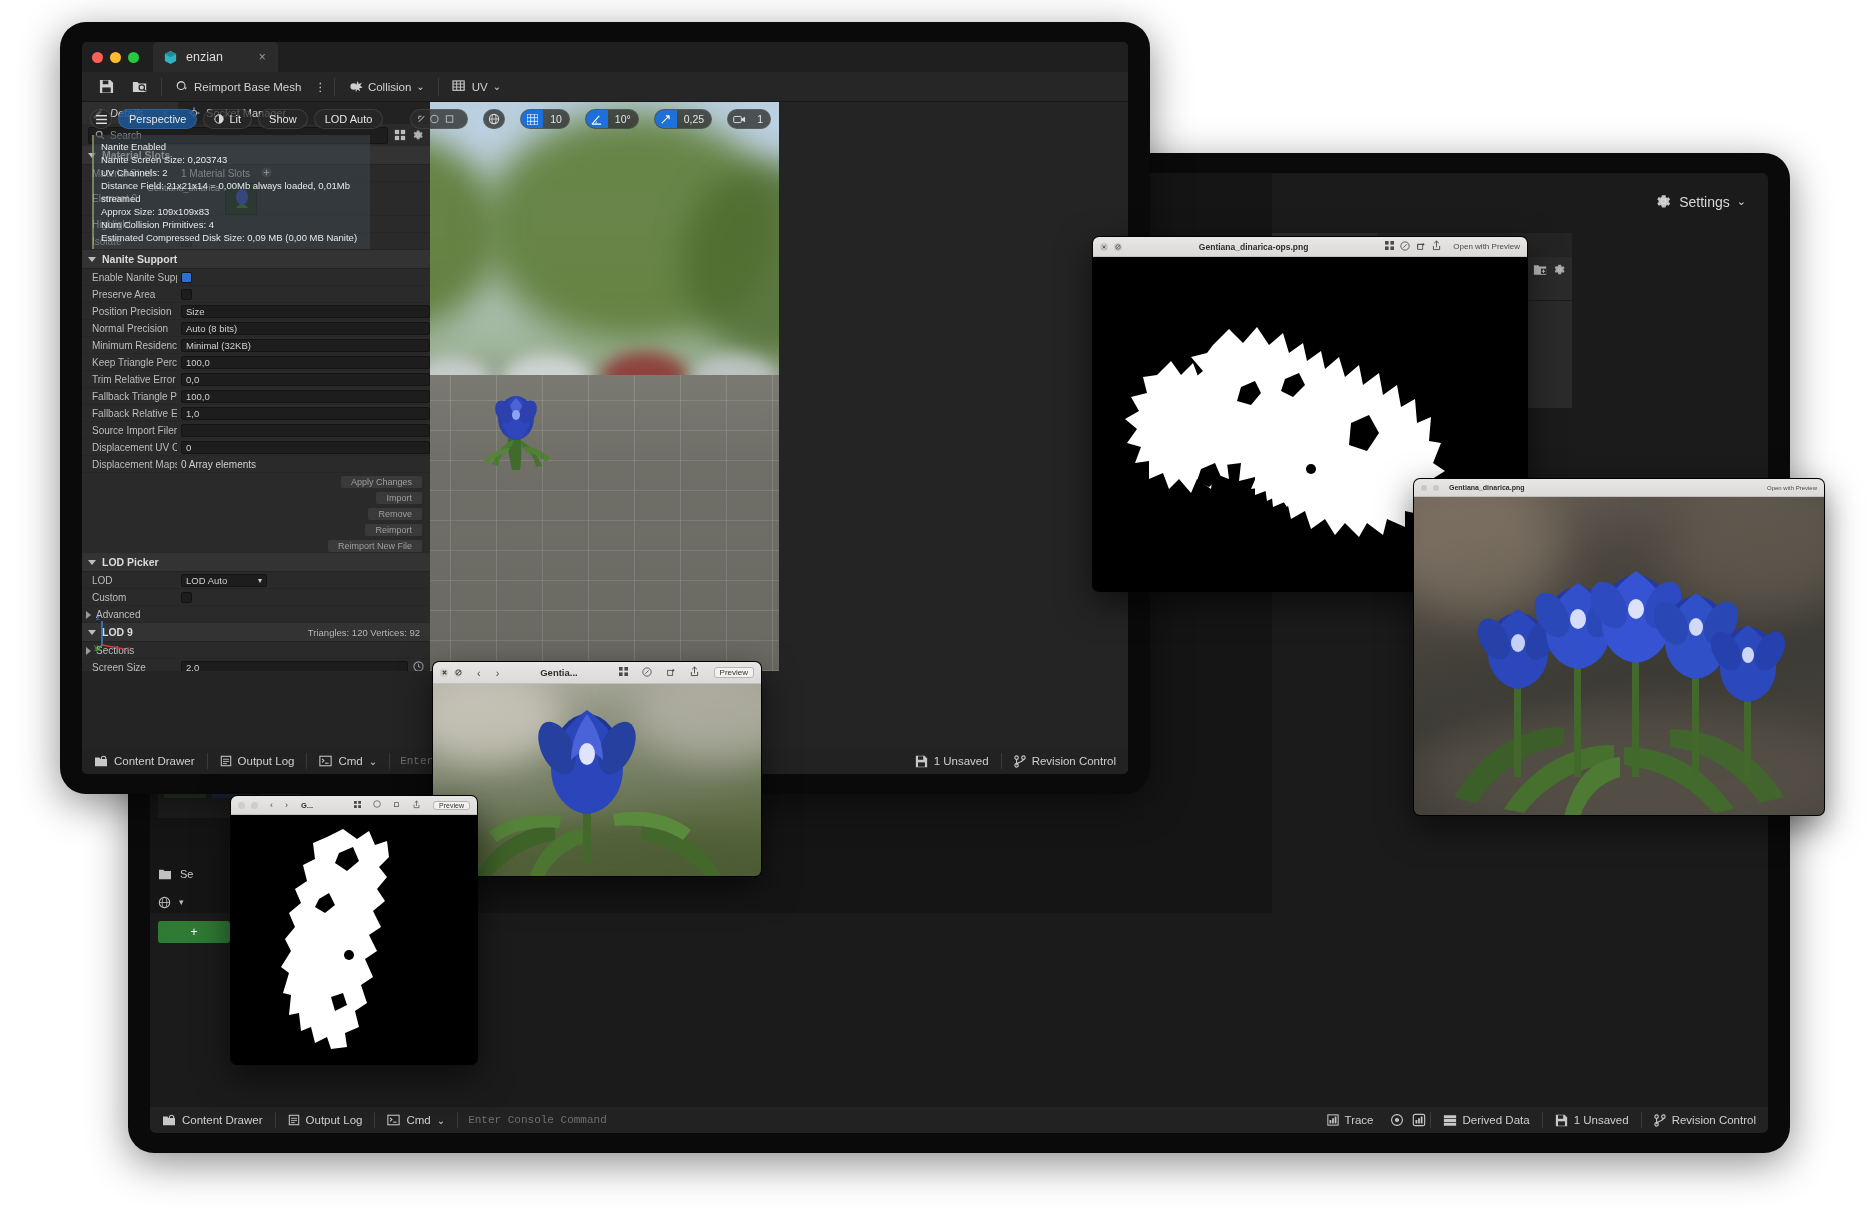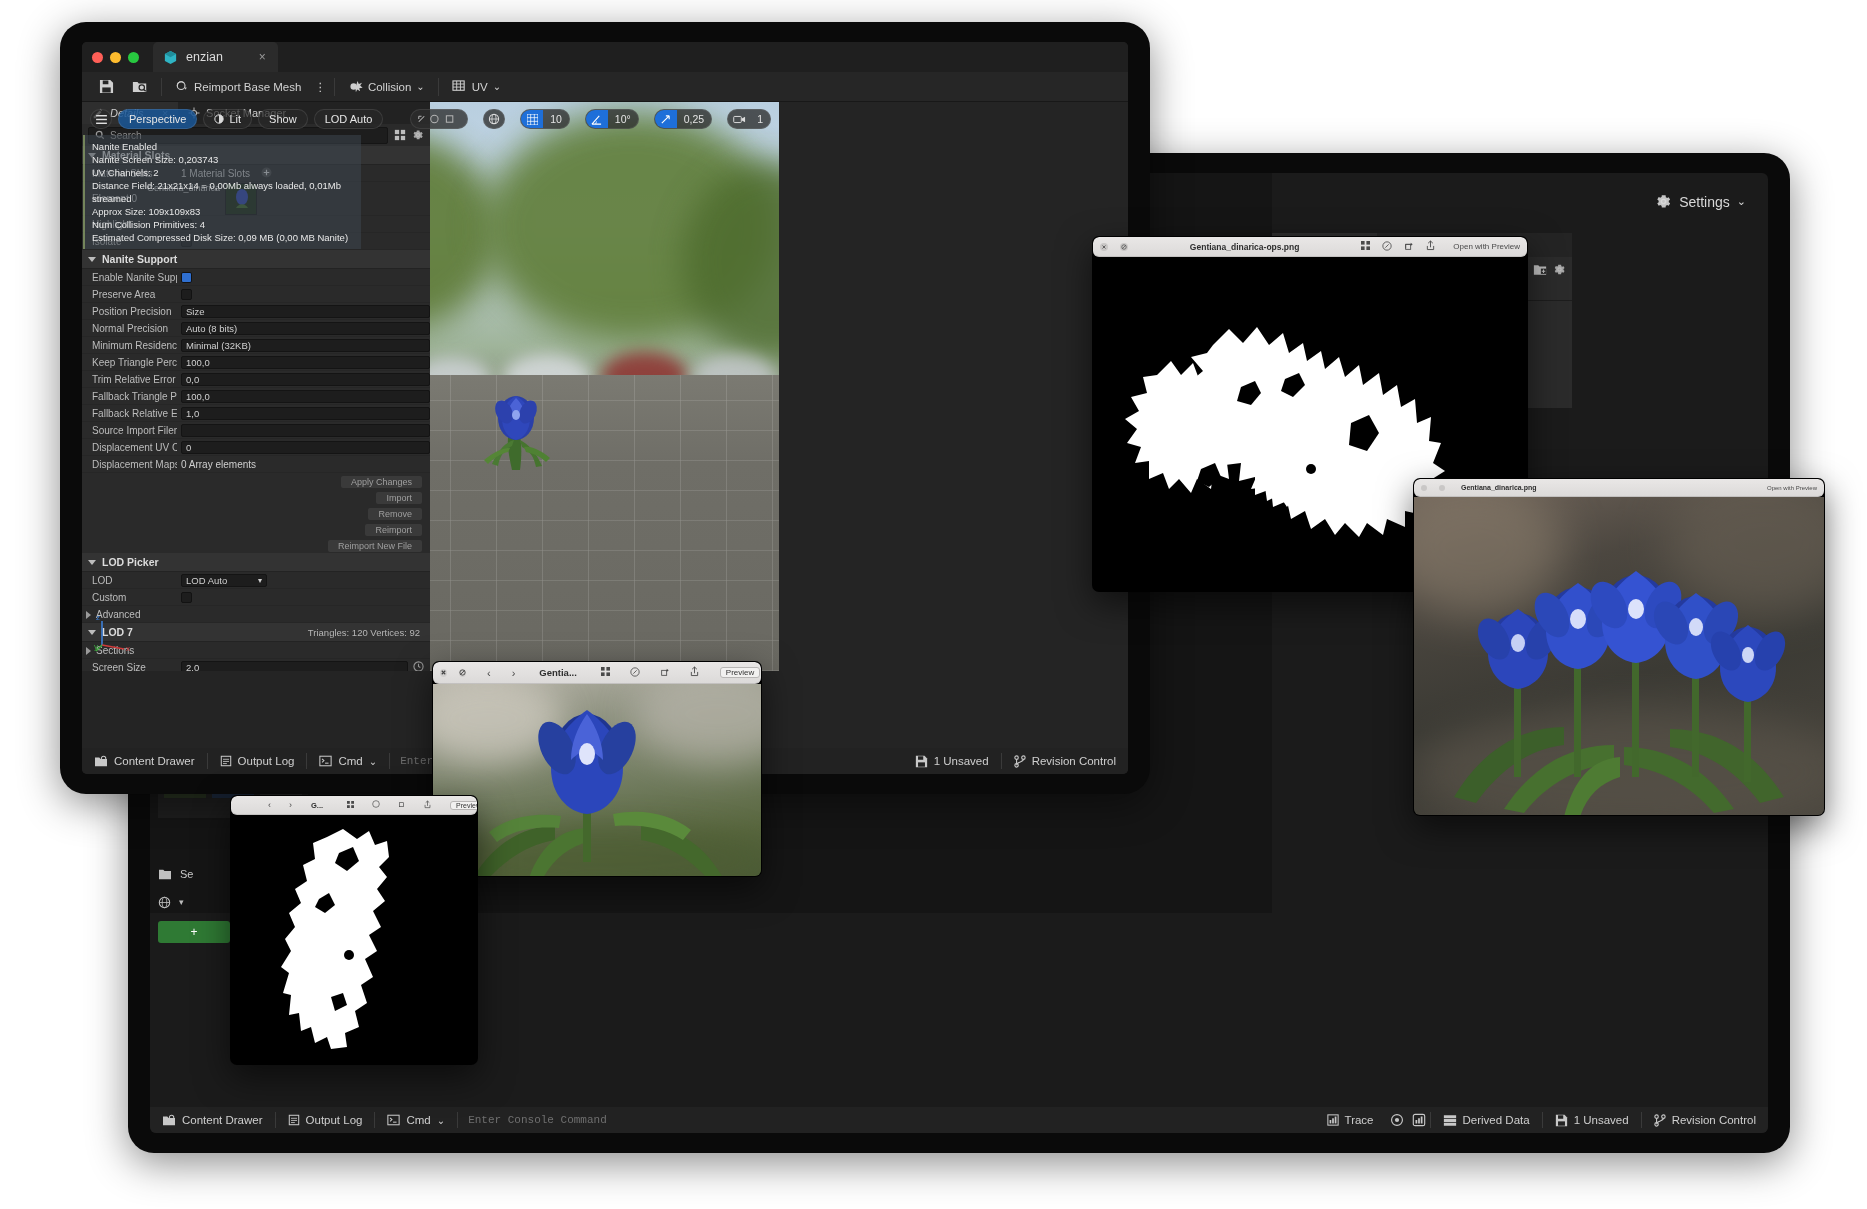--- a/index.html
+++ b/index.html
@@ -79,21 +79,21 @@
   }
   .vp-overlay-pills{ position:absolute; left:8px; top:7px; display:flex; gap:6px; align-items:center; z-index:4;}
   .pill{
     height:20px; border-radius:10px; background:rgba(40,40,40,.72);
     color:#e6e6e6; font-size:11px; display:flex; align-items:center; padding:0 10px; gap:5px;
     border:1px solid rgba(255,255,255,.10);
   }
   .pill.ham{ width:22px; padding:0; justify-content:center; border-radius:11px;}
   .pill.active{ background:rgba(25,86,150,.85); }
   .stats{
-    position:absolute; left:1px; top:33px; width:278px; padding:5px 7px;
+    position:absolute; left:10px; top:33px; width:278px; padding:5px 7px;
     background:rgba(60,70,78,.55); color:#e9e9e9; font-size:9.5px; line-height:13px;
     z-index:4; border-left:2px solid rgba(180,210,120,.5);
   }
   .vp-right-pills{ position:absolute; right:8px; top:7px; display:flex; gap:15px; align-items:center; z-index:4;}
   .mini{ height:20px; border-radius:10px; background:rgba(45,45,45,.78); display:flex;
     align-items:center; color:#e4e4e4; font-size:10.5px; overflow:hidden; border:1px solid rgba(255,255,255,.09);}
   .mini .ic{ width:22px; height:20px; display:flex; align-items:center; justify-content:center; }
   .mini .ic.blue{ background:#1e6fd9; }
   .mini .val{ padding:0 7px; }
   .axisgizmo{ position:absolute; left:12px; bottom:14px; z-index:4; }
@@ -153,21 +153,21 @@
   .statusbar{ position:absolute; height:26px; background:#222; display:flex; align-items:center;
     color:#cfcfcf; font-size:11.5px; }
   .sb-item{ display:flex; align-items:center; gap:6px; padding:0 12px; height:26px; }
   .sb-sep{ width:1px; height:16px; background:#3a3a3a; }
   .cmdinput{ color:#6f6f6f; font-family:"Liberation Mono", monospace; font-size:11px; padding-left:10px; }
 
   
   .mwin{ position:absolute; background:#000; border-radius:7px; overflow:hidden;
     box-shadow:0 12px 34px rgba(0,0,0,.55); border:1px solid rgba(0,0,0,.5);}
   .mbar{ height:20px; background:linear-gradient(180deg,#e9e7e6,#dcdad9); display:flex; align-items:center;
-    padding:0 7px; gap:12px; color:#3c3c3c; font-size:9px; border-bottom:1px solid #c3c1c0;border-radius:6px;}
+    padding:0 7px; gap:6px; color:#3c3c3c; font-size:9px; border-bottom:1px solid #c3c1c0;}
   .mdot{ width:8px;height:8px;border-radius:50%; display:flex;align-items:center;justify-content:center;}
   .mtitle{ flex:0 0 auto; font-weight:bold; font-size:8.5px; color:#2e2e2e;}
   .mspacer{flex:1}
   .mbtn{ font-size:8px; color:#4a4a4a;}
   .mprev{ border:1px solid #b8b6b5; border-radius:3px; padding:0px 5px; font-size:8px; color:#333; background:#f2f1f0;}
 
   
   .mbar.lg{ height:22px; font-size:10px;}
   .mbar.lg .mtitle{ font-size:9.5px;}
 
@@ -848,21 +848,21 @@
                 <div class="v">
                   <span class="cb"></span>
                 </div>
               </div>
               <div class="row">
                 <div class="k" style="padding-left: 4px;"><span class="tri right" style="display: inline-block; margin-right: 5px; vertical-align: middle;"></span>Advanced</div>
                 <div class="v"></div>
               </div>
               <div class="cat">
                 <span class="tri"></span>
-                <span>LOD 7</span>
+                <span>LOD 9</span>
                 <span style="margin-left: auto; padding-right: 10px; font-weight: normal; color: rgb(182, 182, 182); font-size: 9.5px;">Triangles: 120   Vertices: 92</span>
               </div>
               <div class="row">
                 <div class="k" style="padding-left: 4px;"><span class="tri right" style="display: inline-block; margin-right: 5px; vertical-align: middle;"></span>Sections</div>
                 <div class="v"></div>
               </div>
               <div class="row">
                 <div class="k">Screen Size</div>
                 <div class="v">
                   <span class="vfield">2,0</span>

